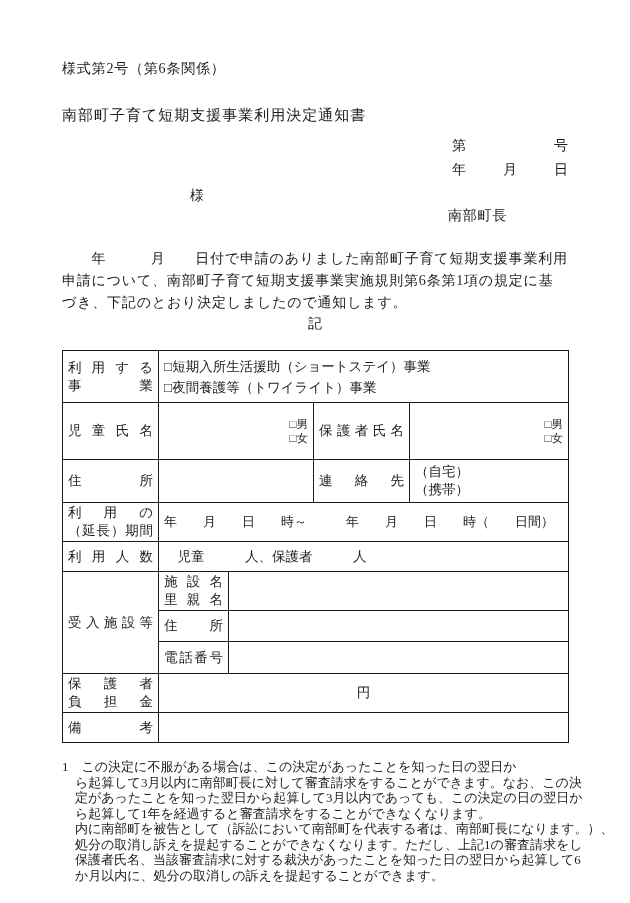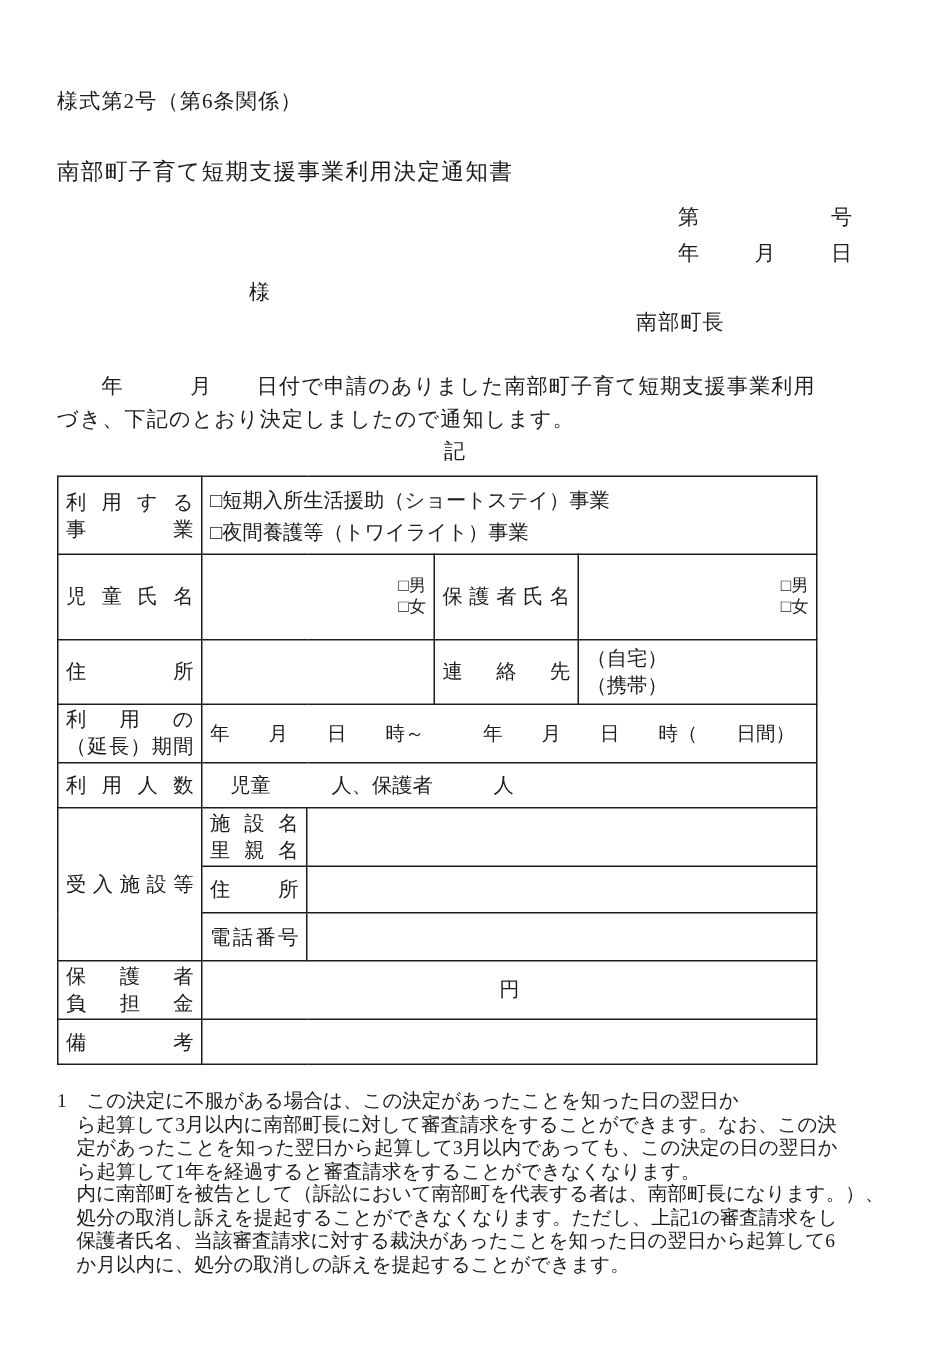--- a/index.html
+++ b/index.html
@@ -3,40 +3,40 @@
 <meta charset="utf-8">
 <style>
   html,body { margin:0; padding:0; background:#ffffff; }
   .page {
     position:relative;
     width:630px; height:903px;
     margin:0 auto;
     background:#ffffff;
     color:#1c1c1c;
     box-sizing:border-box;
-    padding:60px 62px 0 38px;
+    padding:60px 62px 0 62px;
     font-family:"Liberation Serif","DejaVu Serif",serif;
     font-size:14px;
     overflow:hidden;
   }
   .form-no { line-height:18px; letter-spacing:0.8px; }
   .title   { margin-top:26px; font-size:15px; letter-spacing:1px; line-height:22px; }
   .right-block { width:116px; margin-left:auto; margin-top:8px; }
   .right-block > div { text-align:justify; text-align-last:justify; line-height:24px; }
   .addressee { margin-top:4px; padding-left:128px; line-height:20px; }
   .issuer    { padding-left:386px; line-height:20px; letter-spacing:0.8px; }
   .body-text { margin-top:22px; line-height:22px; letter-spacing:0.8px; }
   .body-text > div { white-space:nowrap; }
   .ki { text-align:center; line-height:20px; margin-top:0; }
 
   table.decision {
     border-collapse:collapse;
     table-layout:fixed;
     width:506px;
-    margin-top:5px;
+    margin-top:16px;
     font-size:13.5px;
   }
   table.decision td {
     border:1px solid #1c1c1c;
     vertical-align:middle;
     padding:1px 5px;
     overflow:hidden;
   }
   td.lab { padding:1px 6px; }
   .jl { text-align:justify; text-align-last:justify; }
@@ -71,20 +71,21 @@
     <div>第　　　　号</div>
     <div>年　月　日</div>
   </div>
 
   <div class="addressee">様</div>
 
   <div class="issuer">南部町長</div>
 
   <div class="body-text">
     <div>　　年　　　月　　日付で申請のありました南部町子育て短期支援事業利用</div>
+    <div>申請について、南部町子育て短期支援事業実施規則第6条第1項の規定に基</div>
     <div>づき、下記のとおり決定しましたので通知します。</div>
   </div>
 
   <div class="ki">記</div>
 
   <table class="decision">
     <colgroup>
       <col style="width:96px">
         <col style="width:70px">
         <col style="width:85px">

